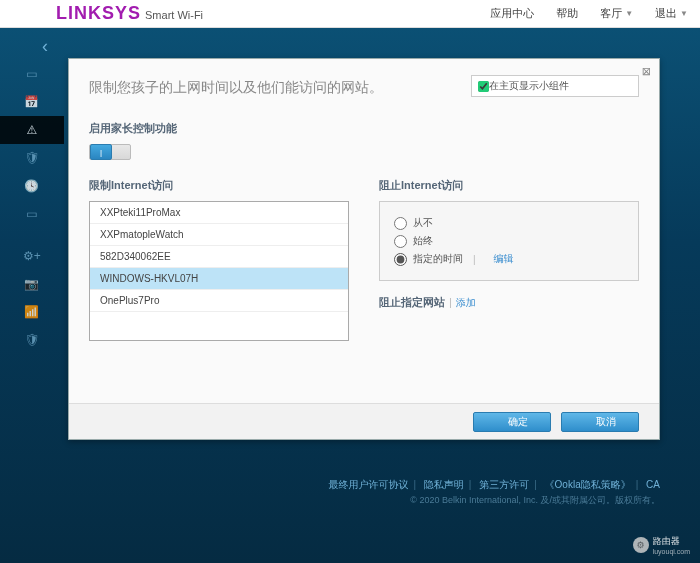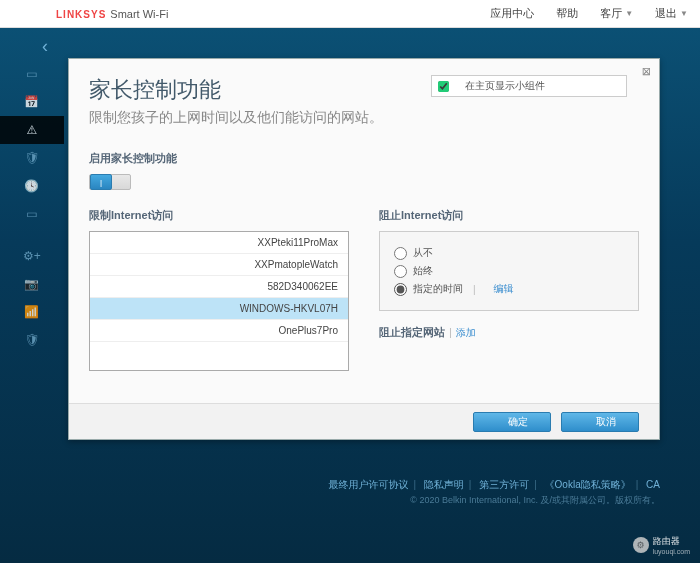--- a/index.html
+++ b/index.html
@@ -1,21 +1,21 @@
 <!DOCTYPE html>
 <html><head>
 <meta charset="utf-8">
 <style>
 * { margin: 0; padding: 0; box-sizing: border-box; }
 body { font-family: "Microsoft YaHei", Arial, sans-serif; background: #0a3a5a; width: 700px; height: 563px; overflow: hidden; position: relative; font-size: 11px; }
 
 
 .topbar { height: 28px; background: #fff; display: flex; align-items: center; padding: 0 12px; border-bottom: 1px solid #ddd; }
 .brand { display: flex; align-items: baseline; gap: 4px; }
-.brand-logo { font-weight: 900; font-size: 10px; letter-spacing: 1px; color: #ef4444; padding-left: 44px; }
+.brand-logo { font-weight: 900; font-size: 18px; letter-spacing: 1px; color: #a21caf; padding-left: 44px; }
 .brand-sub { font-size: 11px; color: #555; }
 .topnav { margin-left: auto; display: flex; gap: 22px; align-items: center; }
 .topnav-item { color: #444; cursor: pointer; display: flex; align-items: center; gap: 3px; }
 .caret { font-size: 8px; color: #888; }
 
 
 .mainbg { position: absolute; top: 28px; left: 0; right: 0; bottom: 0; background: linear-gradient(180deg, #0b5074 0%, #063a5a 40%, #052b42 100%); }
 
 
 .backbtn { position: absolute; top: 36px; left: 42px; color: #6fb0d6; font-size: 18px; cursor: pointer; }
@@ -26,33 +26,33 @@
 .rail-item.active { background: #000; color: #fff; }
 .rail-item.active::after { content: ""; position: absolute; right: -6px; top: 50%; margin-top: -6px; border: 6px solid transparent; border-left-color: #000; }
 
 
 .card { position: absolute; top: 58px; left: 68px; right: 40px; height: 382px; background: #fafafa; border: 1px solid #9aa; box-shadow: 0 2px 6px rgba(0,0,0,.3); }
 .card-close { position: absolute; top: 6px; right: 8px; color: #888; cursor: pointer; font-size: 11px; }
 .card-body { padding: 16px 20px 10px 20px; }
 .title { font-size: 22px; color: #435a6b; font-weight: 300; }
 .subtitle { font-size: 14px; color: #888; margin-top: 4px; }
 
-.widgetbox { position: absolute; top: 16px; right: 32px; width: 196px; border: 1px solid #ccc; background: #fff; padding: 3px 6px; display: flex; align-items: center; gap: 16px; }
+.widgetbox { position: absolute; top: 16px; right: 20px; width: 168px; border: 1px solid #ccc; background: #fff; padding: 3px 6px; display: flex; align-items: center; gap: 0; }
 .wcheck { width: 11px; height: 11px; accent-color: #2c7; }
 .wlabel { font-size: 10px; color: #555; }
 
 .sect { margin-top: 24px; }
 .sect-h { font-size: 11px; color: #556677; font-weight: bold; margin-bottom: 8px; }
 .toggle { width: 42px; height: 16px; background: linear-gradient(#e8e8e8,#d8d8d8); border: 1px solid #bbb; border-radius: 2px; position: relative; cursor: pointer; }
 .toggle-knob { position: absolute; left: 0; top: -1px; width: 22px; height: 16px; background: linear-gradient(#44a9e0,#2a85c0); border: 1px solid #2a7cb0; border-radius: 2px; color: #fff; font-size: 8px; display: flex; align-items: center; justify-content: center; }
 
 .columns { display: flex; gap: 30px; margin-top: 18px; }
 .col { flex: 1; }
 
-.devlist { border: 1px solid #aaa; height: 140px; overflow-y: auto; background: #fff; text-align: right; }
+.devlist { border: 1px solid #aaa; height: 140px; overflow-y: auto; background: #fff; }
 .devitem { padding: 5px 10px; font-size: 10px; color: #444; border-bottom: 1px solid #eee; cursor: pointer; }
 .devitem.selected { background: #bde3f7; }
 
 .blockbox { border: 1px solid #ccc; background: #f6f6f6; padding: 10px 14px; margin-top: 6px; }
 .radio-row { display: flex; align-items: center; gap: 6px; margin: 4px 0; font-size: 10px; color: #555; }
 .radio-row input { accent-color: #555; }
 .editlink { color: #3b8ecf; cursor: pointer; margin-left: 8px; }
 .sep { color: #bbb; margin: 0 4px; }
 
 .addsite-row { margin-top: 14px; font-size: 11px; color: #556677; display: flex; align-items: baseline; }
@@ -112,21 +112,20 @@
   <div class="rail-item" style="height:14px"></div>
   <div class="rail-item">⚙+</div>
   <div class="rail-item">📷</div>
   <div class="rail-item">📶</div>
   <div class="rail-item">🛡</div>
 </div>
 
 <div class="card">
   <span class="card-close">⊠</span>
   <div class="card-body">
-    <div class="title">家长控制功能</div>
     <div class="subtitle">限制您孩子的上网时间以及他们能访问的网站。</div>
 
     <div class="widgetbox">
       <input type="checkbox" class="wcheck" checked="" style="">
       <span class="wlabel">在主页显示小组件</span>
     </div>
 
     <div class="sect">
       <div class="sect-h">启用家长控制功能</div>
       <div class="toggle">

